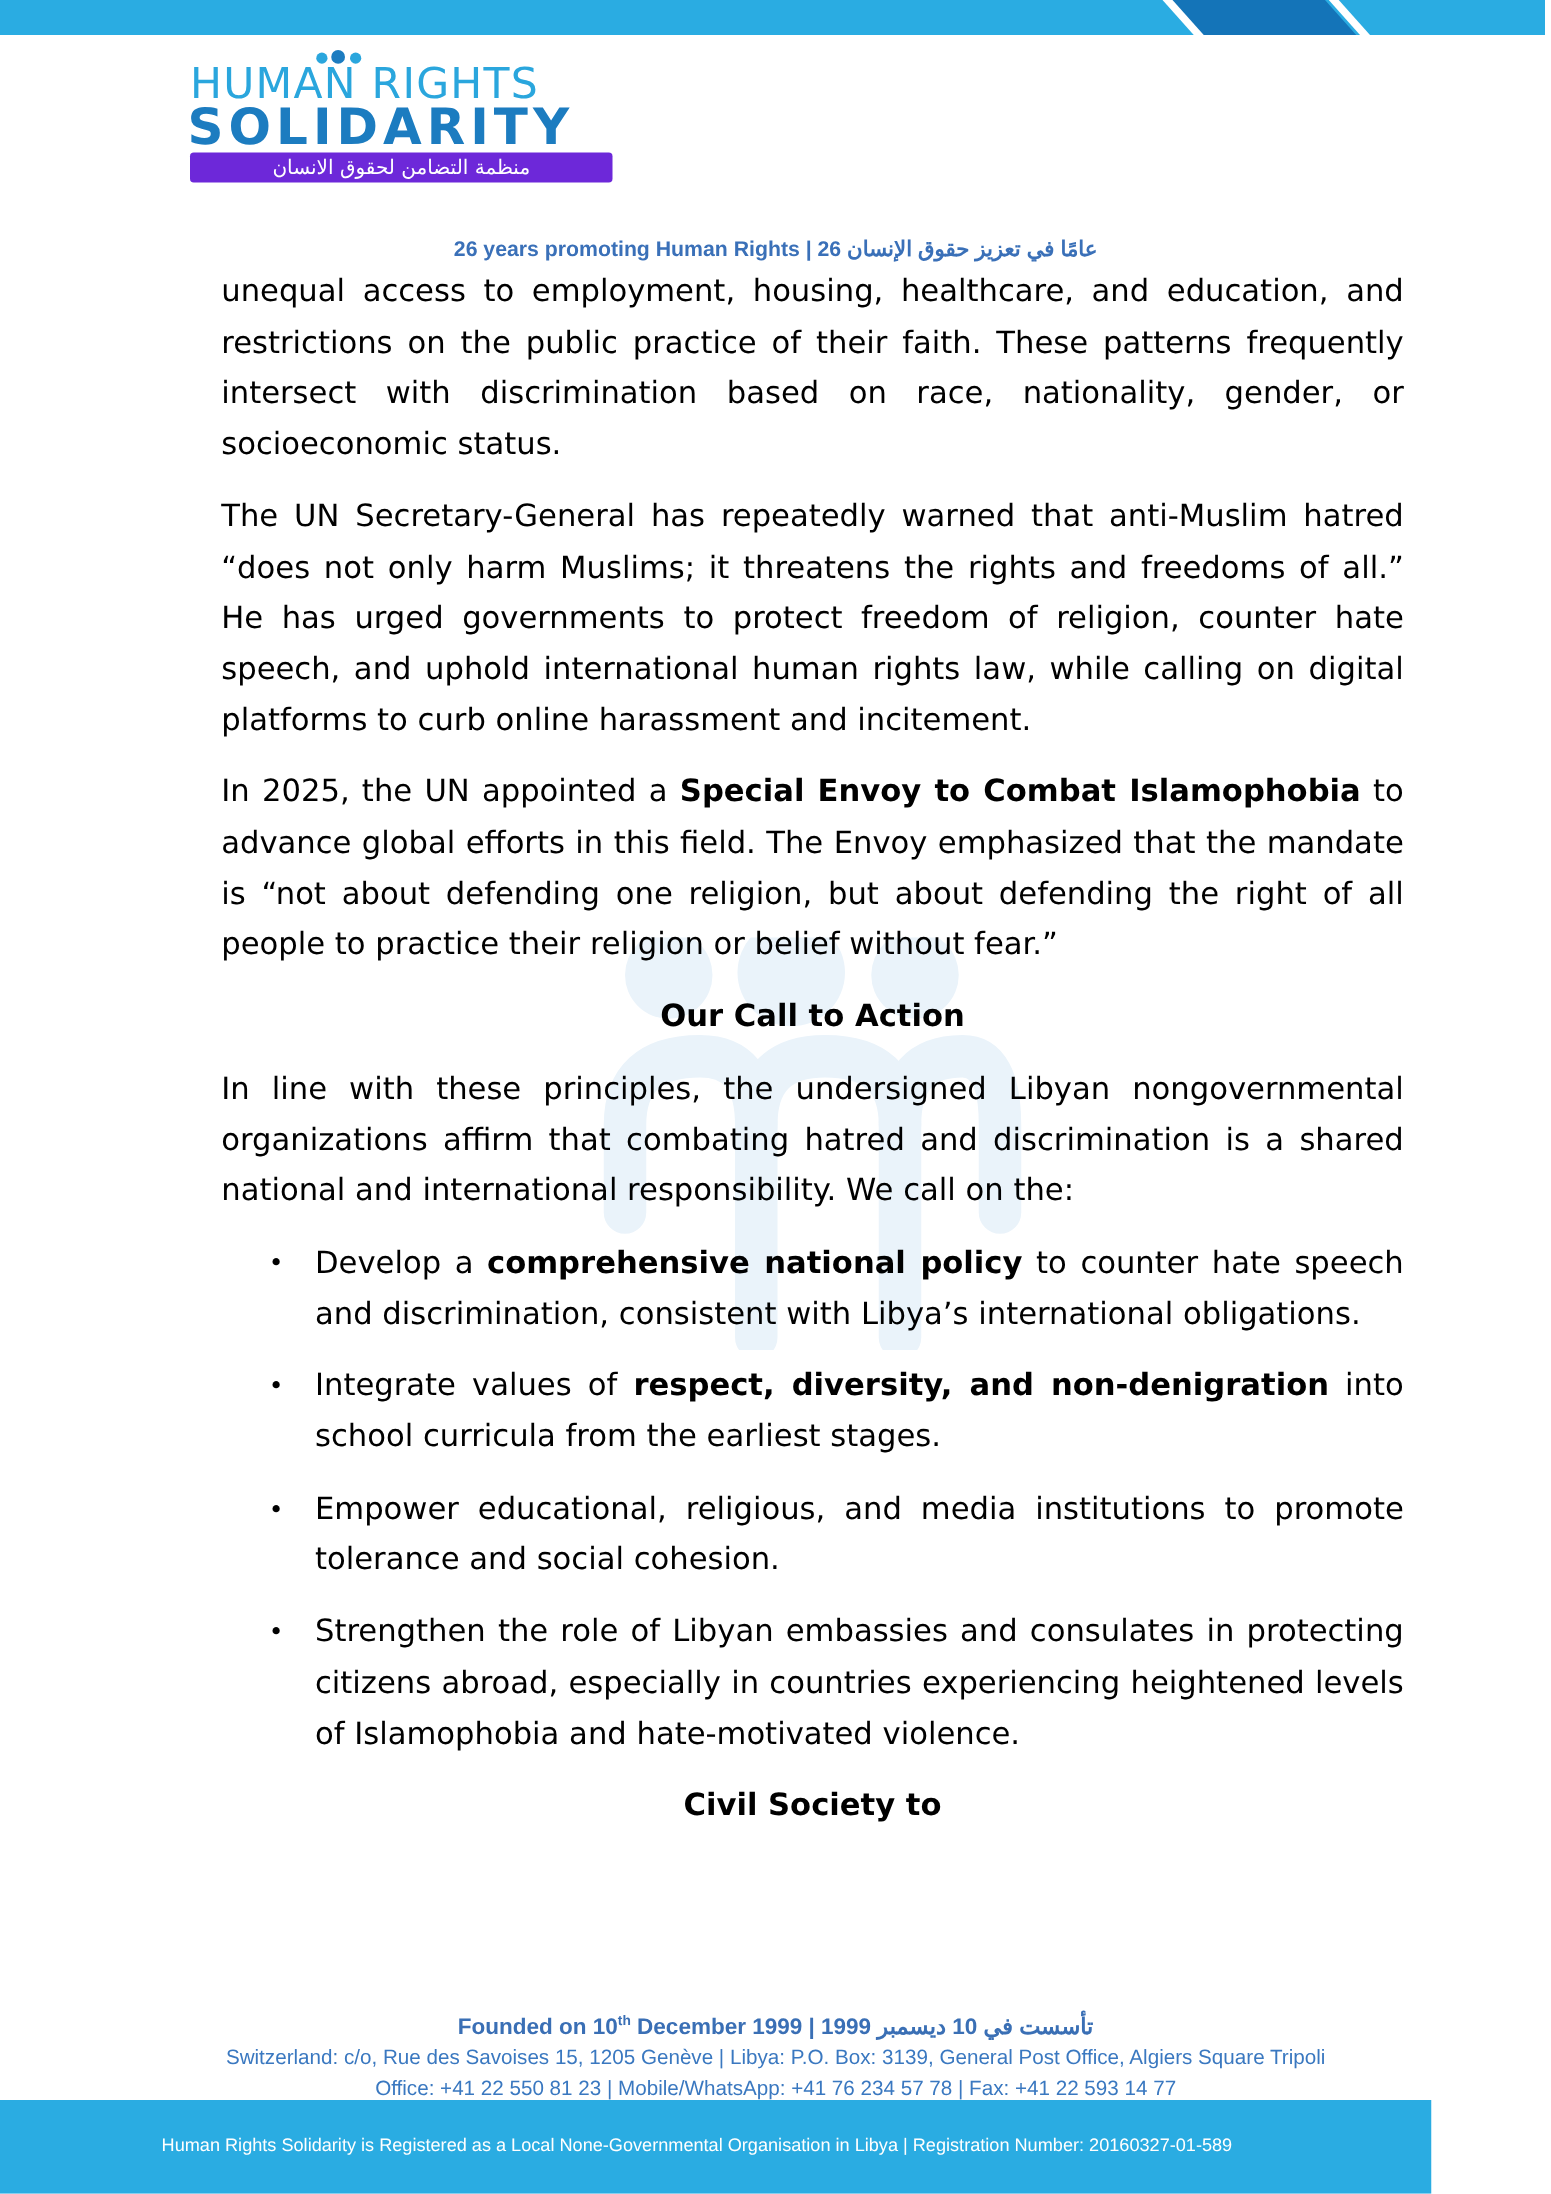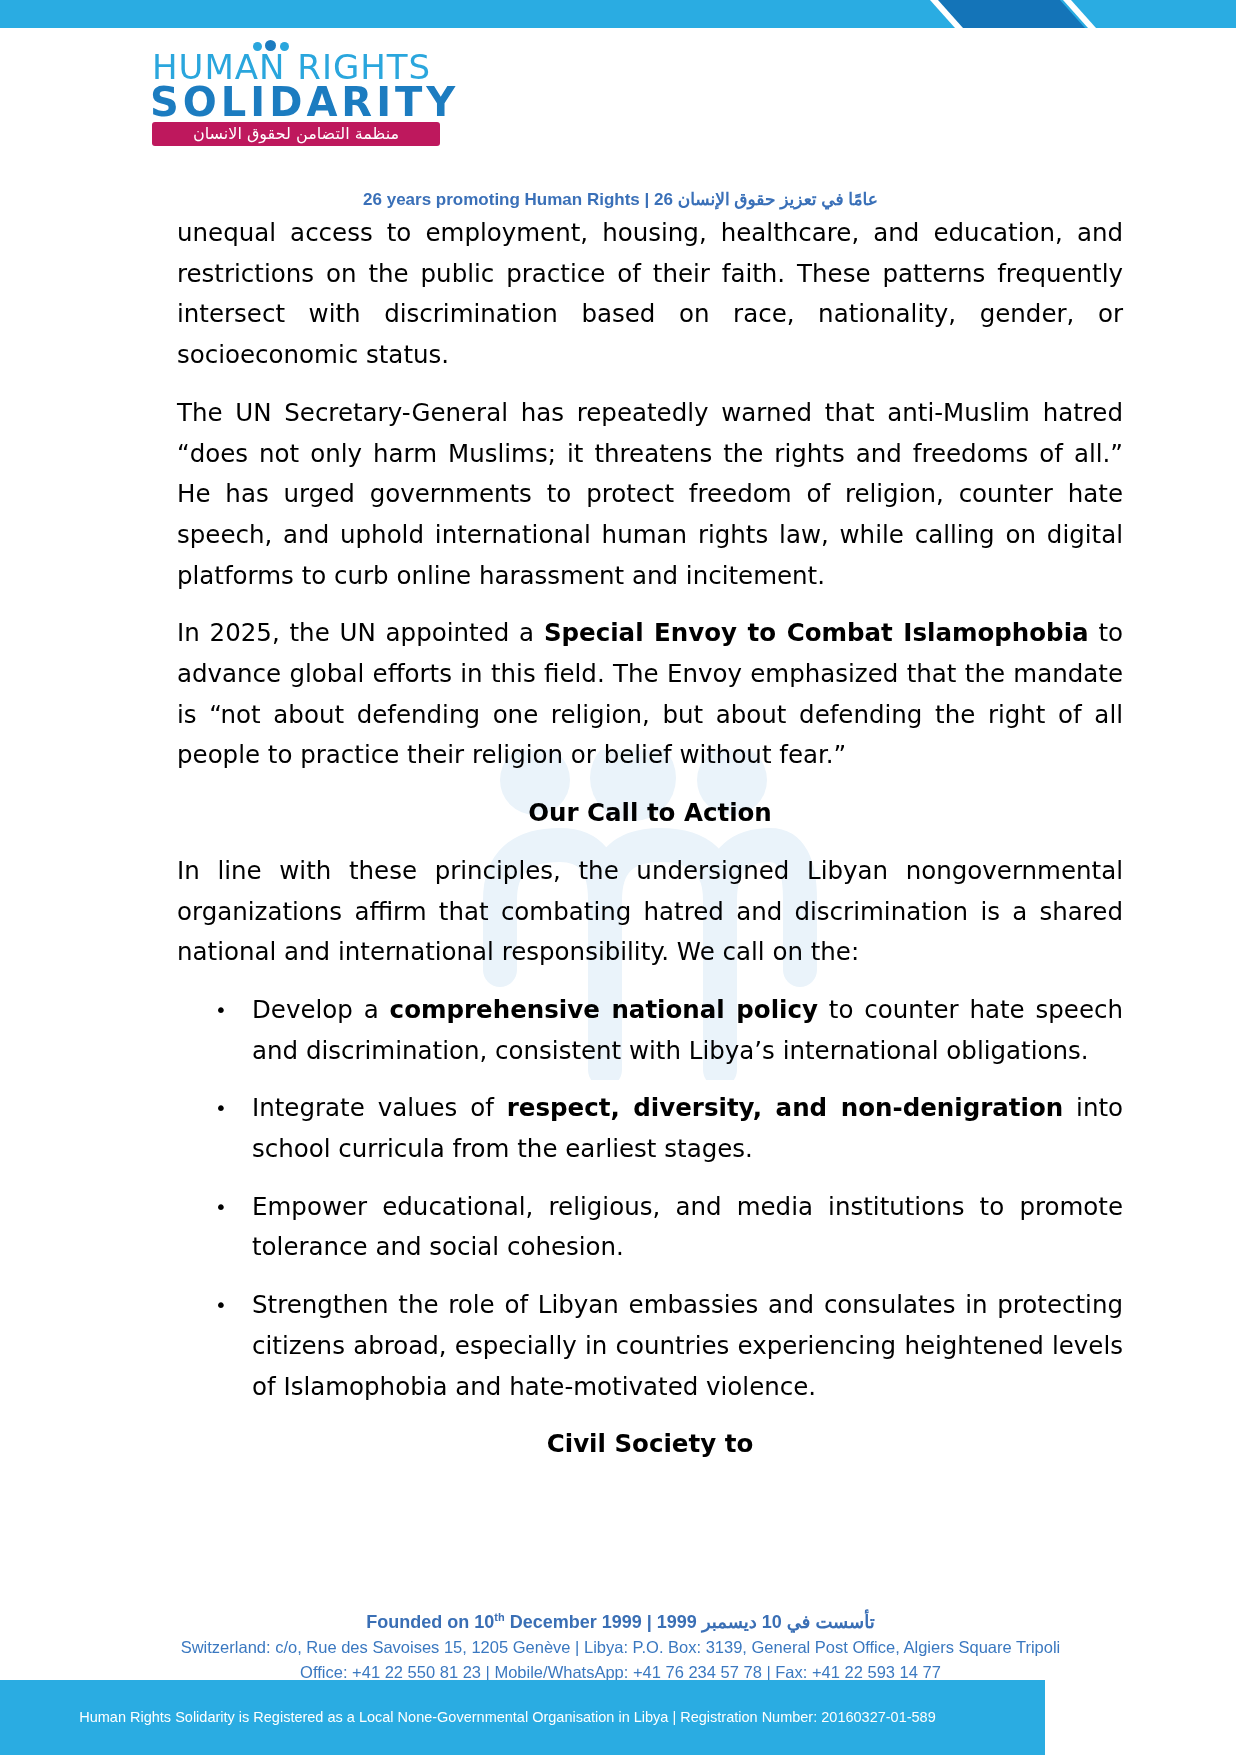--- a/index.html
+++ b/index.html
@@ -10,21 +10,21 @@
   .top-bar { position: absolute; left: 0; top: 0; width: 1241px; height: 28px; }
   .top-bar svg { display: block; }
 
   
   .logo { position: absolute; left: 150px; top: 40px; width: 342px; height: 106px; }
   .logo-line1 { position: absolute; left: 2px; top: 10px; font-family: "DejaVu Sans", sans-serif; font-weight: normal; font-size: 34px; letter-spacing: 1px; color: #2aa6dd; line-height: 34px; }
   .logo-line2 { position: absolute; left: 0; top: 42px; font-family: "DejaVu Sans", sans-serif; font-weight: bold; font-size: 40px; letter-spacing: 4px; color: #1c7cc0; line-height: 40px; }
   .logo-dots { position: absolute; left: 100px; top: 0; width: 40px; height: 12px; }
   .logo-dots span { position: absolute; top: 2px; width: 9px; height: 9px; border-radius: 50%; background: #2aa6dd; }
   .logo-dots span.mid { left: 15px; top: 0; width: 11px; height: 11px; background: #1c7cc0; }
-  .logo-band { position: absolute; left: 2px; top: 82px; width: 288px; height: 24px; background: #be185d; border-radius: 3px; color: #fff; font-size: 16px; line-height: 24px; text-align: center; direction: rtl; font-family: "DejaVu Sans", sans-serif; }
+  .logo-band { position: absolute; left: 2px; top: 82px; width: 338px; height: 24px; background: #6d28d9; border-radius: 3px; color: #fff; font-size: 16px; line-height: 24px; text-align: center; direction: rtl; font-family: "DejaVu Sans", sans-serif; }
 
   
   .tagline { position: absolute; left: 0; top: 189px; width: 1241px; text-align: center; font-family: "Liberation Sans", sans-serif; font-weight: bold; font-size: 17px; color: #3a70b8; }
 
   
   .watermark { position: absolute; left: 480px; top: 750px; width: 340px; height: 330px; z-index: 0; }
 
   
   .content { position: absolute; left: 177px; top: 213px; width: 946px; z-index: 1;
              font-family: "DejaVu Sans", sans-serif; font-size: 24.5px; line-height: 40.7px; color: #000; }
@@ -36,21 +36,21 @@
   .content ul li .bullet { position: absolute; left: 38px; top: 0; font-size: 20px; }
   b { font-weight: bold; }
 
   
   .footer-contact { position: absolute; left: 0; top: 1572px; width: 1241px; text-align: center; font-family: "Liberation Sans", sans-serif; color: #3a78c0; margin-top: 32px; }
   .footer-contact .founded { font-weight: bold; font-size: 18px; line-height: 26px; color: #3a6fb5; }
   .footer-contact .line { font-size: 16.5px; line-height: 24.5px; }
   .footer-contact sup { font-size: 11px; }
 
   
-  .bottom-band { position: absolute; left: 0; top: 1680px; width: 1045px; height: 75px; background: #2aace2; color: #ffffff; font-family: "Liberation Sans", sans-serif; font-size: 14.5px; line-height: 75px; text-align: center; padding-right: 30px; }
+  .bottom-band { position: absolute; left: 0; top: 1680px; width: 1145px; height: 75px; background: #2aace2; color: #ffffff; font-family: "Liberation Sans", sans-serif; font-size: 14.5px; line-height: 75px; text-align: center; padding-right: 30px; }
 </style>
 </head>
 <body>
 
 <div class="top-bar">
   <svg width="1241" height="28" viewBox="0 0 1241 28">
     <rect x="0" y="0" width="1241" height="28" fill="#2aace2"></rect>
     <polygon points="935,0 1060,0 1085,28 960,28" fill="#1474b8"></polygon>
     <polygon points="930,0 938,0 963,28 955,28" fill="#ffffff"></polygon>
     <polygon points="1063,0 1071,0 1096,28 1088,28" fill="#ffffff"></polygon>

